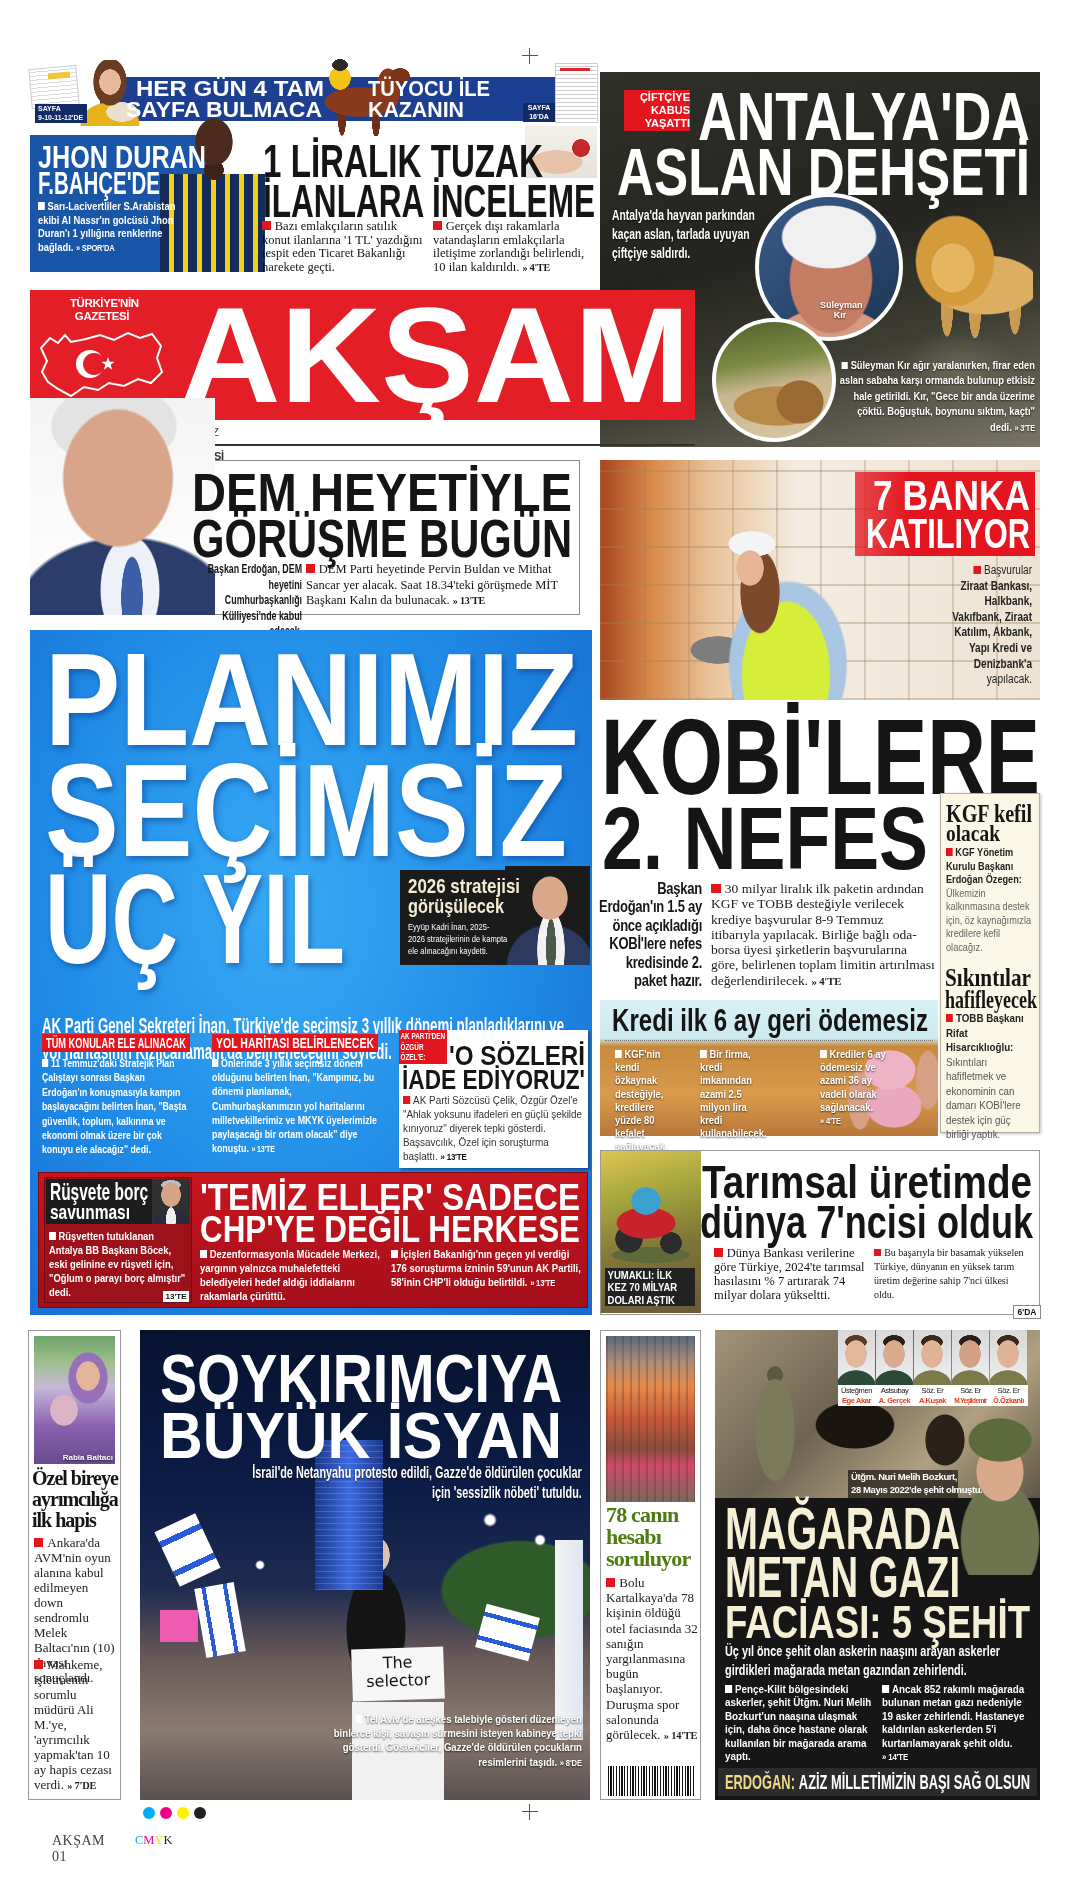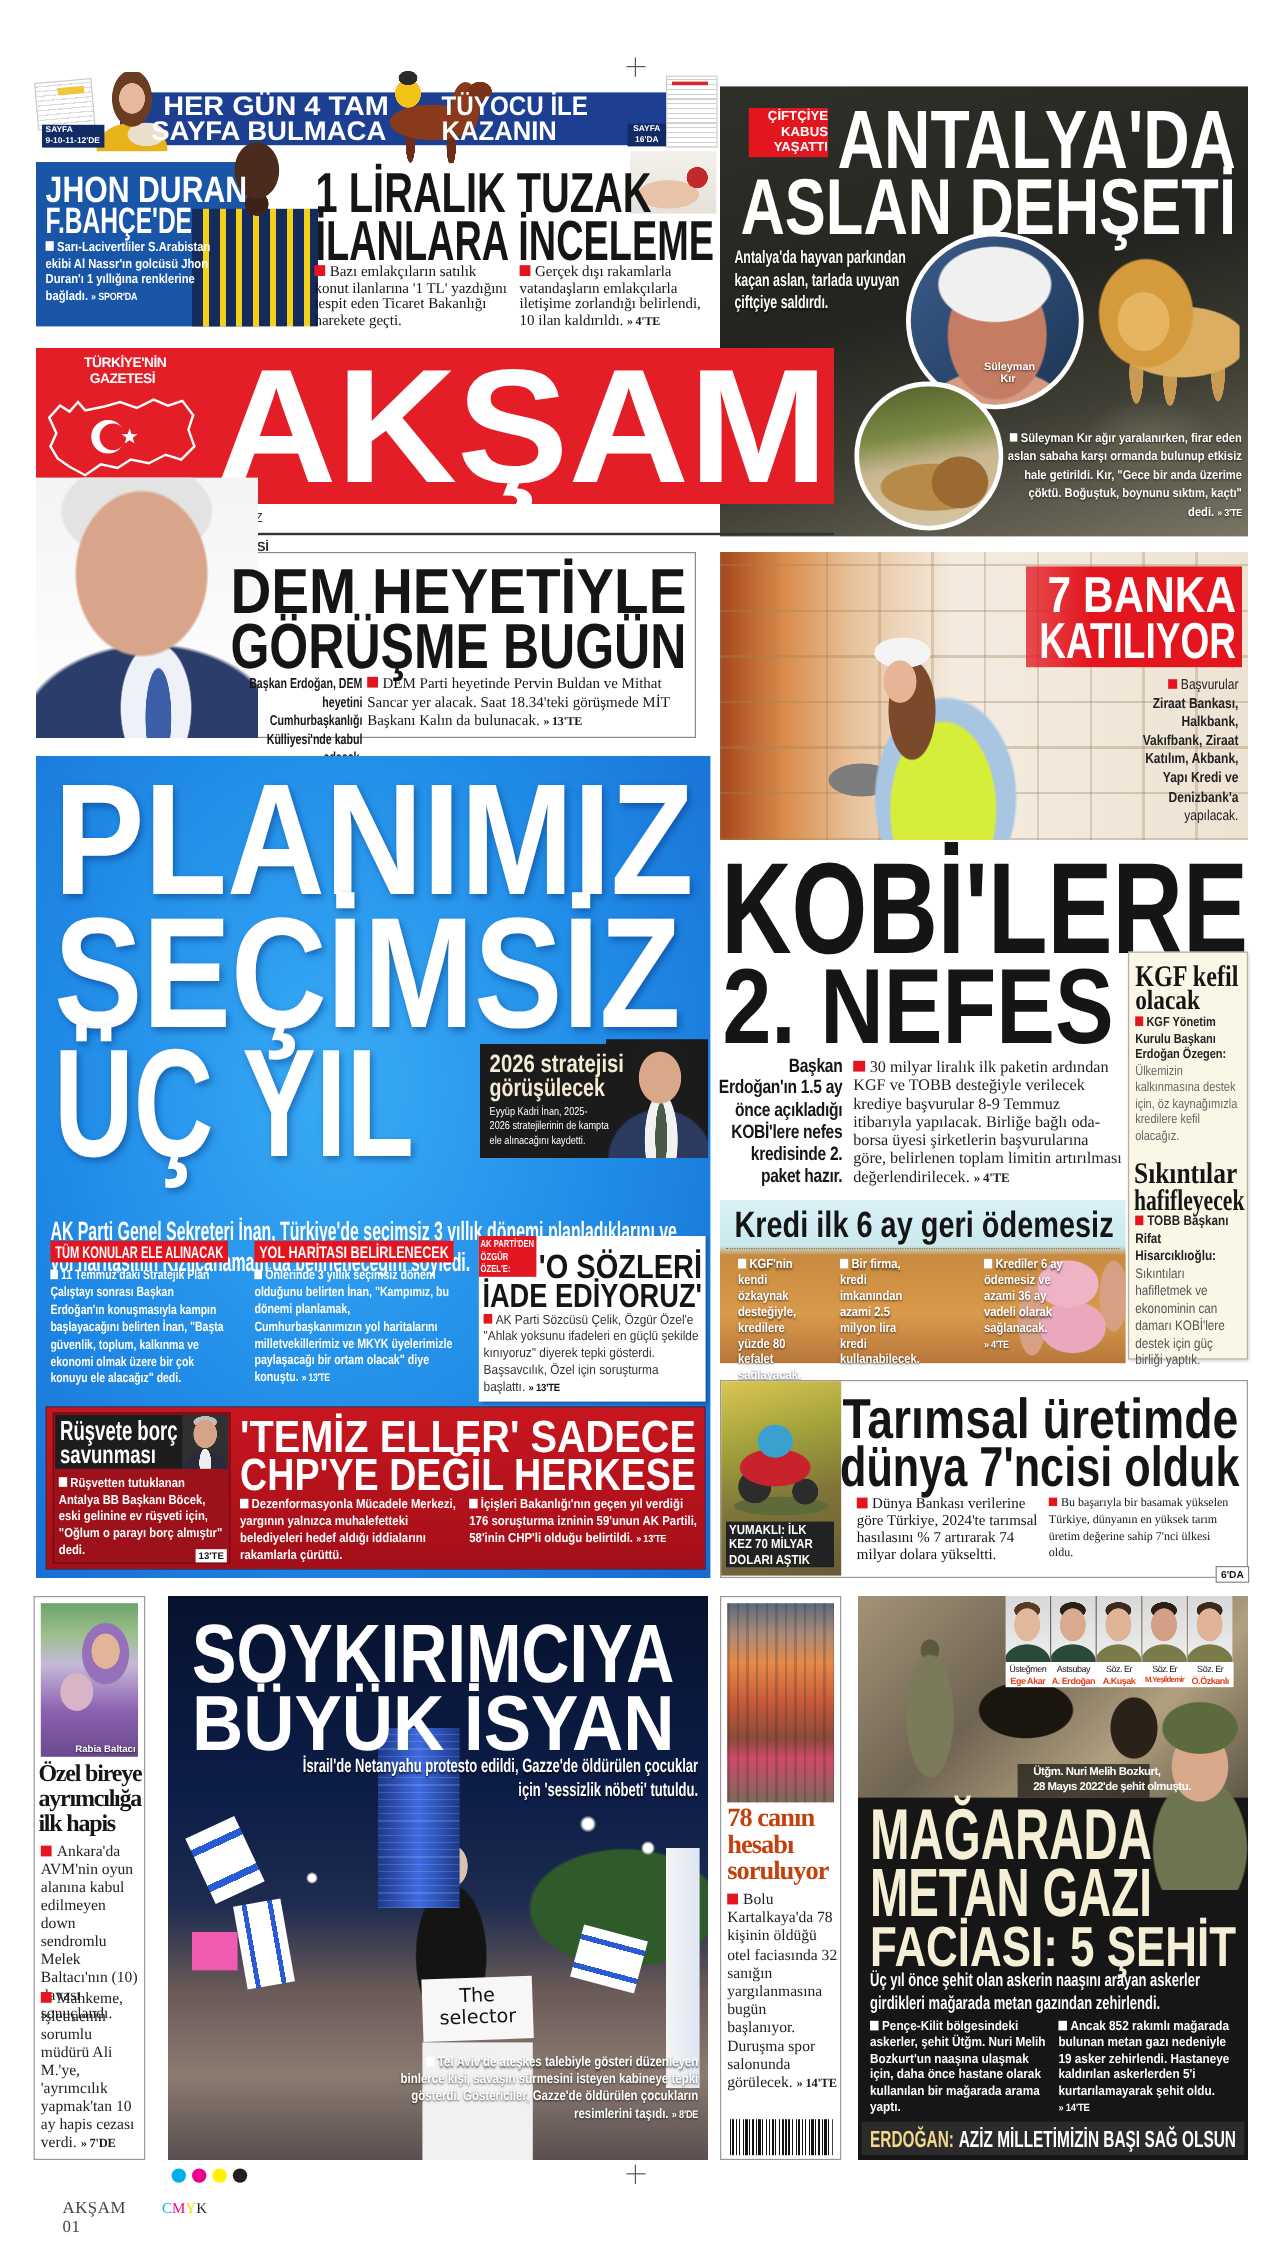--- a/index.html
+++ b/index.html
@@ -411,21 +411,21 @@
     <div class="in wtxt shadow" style="width:300px;transform:scaleX(.833);font-size:11.5px;line-height:14.2px;text-align:right">
       <span class="bul w"></span><span>Tel Aviv'de ateşkes talebiyle gösteri düzenleyen binlerce kişi, savaşın sürmesini isteyen kabineye tepki gösterdi. Göstericiler, Gazze'de öldürülen çocukların resimlerini taşıdı.</span>
       <span class="ref">» 8'DE</span>
     </div>
   </div>
 </div>
 
 <div class="grp">
   <div class="abs" style="left:600px;top:1330px;width:101px;height:470px;border:1px solid #999"></div>
   <div class="photo" style="left:606px;top:1336px;width:89px;height:166px;background:repeating-linear-gradient(90deg,rgba(70,40,30,.25) 0 2px,transparent 2px 8px),linear-gradient(180deg,#5a6a7a 0%,#a88a7a 15%,#e58a4a 30%,#c65a3a 50%,#8a4a3a 68%,#d04a6a 78%,#7a6a5a 100%)"></div>
-  <div class="abs serif b" style="left:606px;top:1504px;width:92px;font-size:22px;line-height:22px;letter-spacing:-.8px;color:#c2410c">78 canın hesabı soruluyor</div>
+  <div class="abs serif b" style="left:606px;top:1504px;width:92px;font-size:22px;line-height:22px;letter-spacing:-.8px;color:#4d7c0f">78 canın hesabı soruluyor</div>
   <p class="abs serif" style="left:606px;top:1575px;width:92px;font-size:13px;line-height:15.2px;color:#222">
     <span class="bul"></span><span>Bolu Kartalkaya'da 78 kişinin öldüğü otel faciasında 32 sanığın yargılanmasına bugün başlanıyor. Duruşma spor salonunda görülecek.</span>
     <span class="ref">» 14'TE</span>
   </p>
   <div class="abs" style="left:608px;top:1766px;width:86px;height:30px;background:repeating-linear-gradient(90deg,#111 0 1px,#fff 1px 2px,#111 2px 4px,#fff 4px 5px,#111 5px 6px,#fff 6px 8px,#111 8px 9px,#fff 9px 11px)"></div>
 </div>
 
 <div class="grp">
   <div class="abs" style="left:715px;top:1330px;width:325px;height:470px;background:#161616"></div>
   <div class="photo" style="left:715px;top:1330px;width:325px;height:168px;background:radial-gradient(40px 24px at 140px 95px,#1b1510 96%,transparent 100%),radial-gradient(20px 26px at 230px 110px,#2a2219 96%,transparent 100%),radial-gradient(20px 52px at 60px 100px,#7b7a5a 96%,transparent 100%),radial-gradient(8px 9px at 60px 45px,#5b5a40 96%,transparent 100%),linear-gradient(135deg,#a39378,#6f6452 40%,#b1a080 70%,#5e5546)"></div>
@@ -437,36 +437,36 @@
     <div class="photo" style="left:914px;top:1330px;width:37px;height:55px;background:radial-gradient(11px 14px at 18px 24px,#e0b396 96%,transparent 100%),radial-gradient(11px 7px at 18px 12px,#3a2a1e 96%,transparent 100%),radial-gradient(20px 16px at 18px 56px,#7a7a4a 96%,transparent 100%),linear-gradient(#d8d8d8,#eee)"></div>
     <div class="photo" style="left:952px;top:1330px;width:37px;height:55px;background:radial-gradient(11px 14px at 18px 24px,#d2a084 96%,transparent 100%),radial-gradient(11px 7px at 18px 12px,#2a2018 96%,transparent 100%),radial-gradient(20px 16px at 18px 56px,#7a7a4a 96%,transparent 100%),linear-gradient(#d8d8d8,#eee)"></div>
     <div class="photo" style="left:990px;top:1330px;width:37px;height:55px;background:radial-gradient(11px 14px at 18px 24px,#e0b396 96%,transparent 100%),radial-gradient(11px 7px at 18px 12px,#3a2a1e 96%,transparent 100%),radial-gradient(20px 16px at 18px 56px,#7a7a4a 96%,transparent 100%),linear-gradient(#d8d8d8,#eee)"></div>
     <div class="abs" style="left:838px;top:1385px;width:190px;height:21px;background:#fff"></div>
     <div class="abs" style="left:838px;top:1386px;width:37px;font-size:7.5px;line-height:9.5px;text-align:center;letter-spacing:-.4px">
       <div>Üsteğmen</div>
       <div class="b" style="color:#e0401c">Ege Akar</div>
     </div>
     <div class="abs" style="left:876px;top:1386px;width:37px;font-size:7.5px;line-height:9.5px;text-align:center;letter-spacing:-.4px">
       <div>Astsubay</div>
-      <div class="b" style="color:#e0401c">A. Erdoğan</div>
+      <div class="b" style="color:#e0401c">A. Gerçek</div>
     </div>
     <div class="abs" style="left:914px;top:1386px;width:37px;font-size:7.5px;line-height:9.5px;text-align:center;letter-spacing:-.4px">
       <div>Söz. Er</div>
       <div class="b" style="color:#e0401c">A.Kuşak</div>
     </div>
     <div class="abs" style="left:952px;top:1386px;width:37px;font-size:7.5px;line-height:9.5px;text-align:center;letter-spacing:-.6px">
       <div>Söz. Er</div>
       <div class="b" style="color:#e0401c;font-size:6.5px">M.Yeşildemir</div>
     </div>
     <div class="abs" style="left:990px;top:1386px;width:37px;font-size:7.5px;line-height:9.5px;text-align:center;letter-spacing:-.4px">
       <div>Söz. Er</div>
       <div class="b" style="color:#e0401c">Ö.Özkanlı</div>
     </div>
   </div>
-  <div class="abs wtxt" style="left:848px;top:1470px;width:110px;height:28px;background:rgba(0,0,0,.6);font-size:9.5px;line-height:12.5px;text-align:right;padding:1px 13px;letter-spacing:-.4px;white-space:nowrap">
+  <div class="abs wtxt" style="left:848px;top:1470px;width:110px;height:28px;background:rgba(0,0,0,.6);font-size:9.5px;line-height:12.5px;text-align:right;padding:1px 3px;letter-spacing:-.4px;white-space:nowrap">
     <div>Ütğm. Nuri Melih Bozkurt,</div>
     <div>28 Mayıs 2022'de şehit olmuştu.</div>
   </div>
   <svg class="hl" style="left:725px;top:1506px" width="235" height="43">
       <text x="0" y="43" font-size="60" textLength="235" lengthAdjust="spacingAndGlyphs" fill="#f5efd6">MAĞARADA</text>
     </svg>
   <svg class="hl" style="left:725px;top:1556px" width="235" height="41">
       <text x="0" y="41" font-size="57" textLength="235" lengthAdjust="spacingAndGlyphs" fill="#f5efd6">METAN GAZI</text>
     </svg>
   <svg class="hl" style="left:725px;top:1604px" width="305" height="34">

